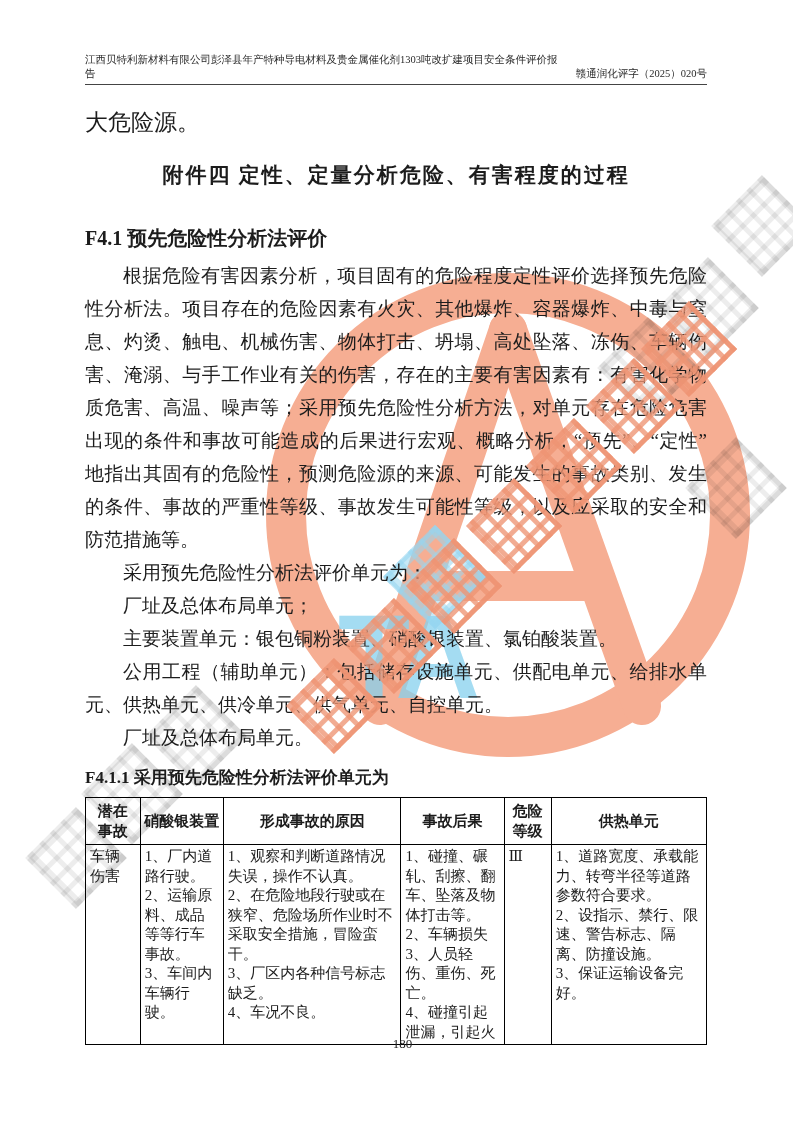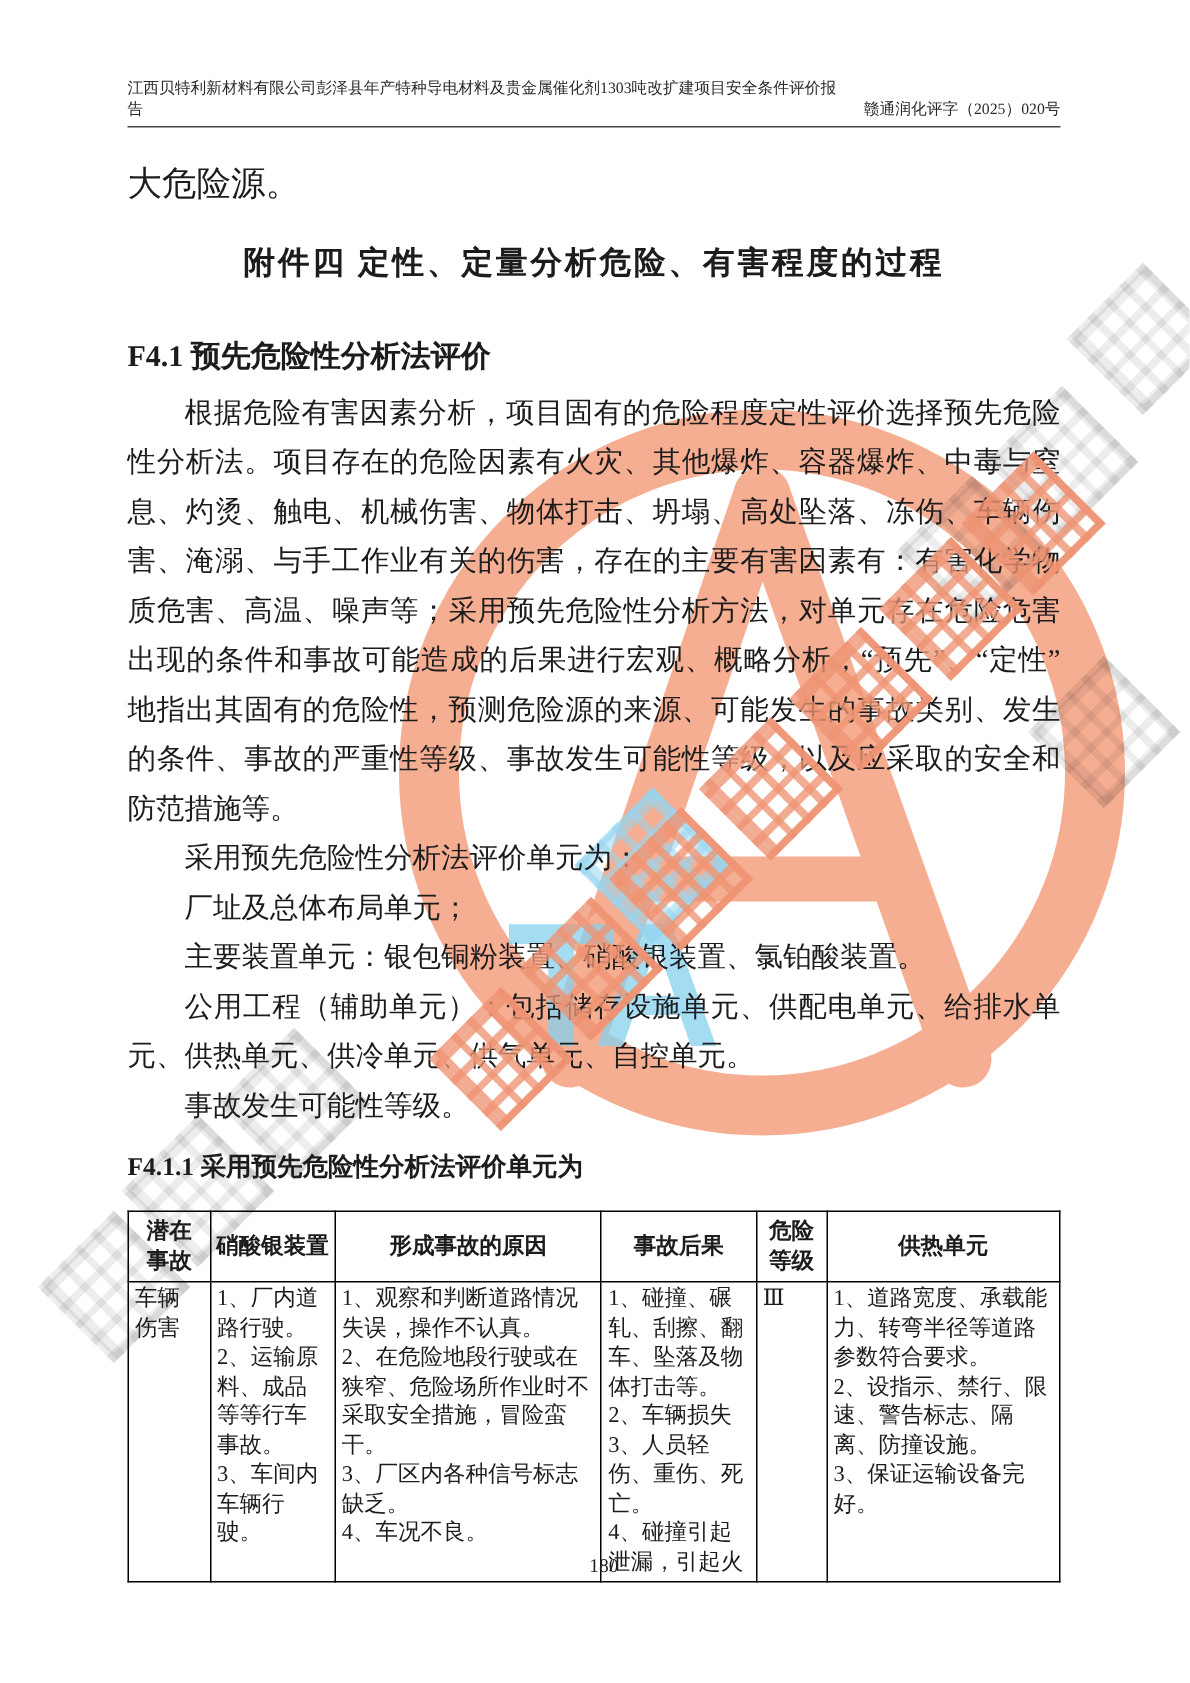--- a/index.html
+++ b/index.html
@@ -56,21 +56,21 @@
     font-size:19px;line-height:33px;text-align:justify;
     text-indent:2em;margin:0;
   }
   .para.first{margin-top:8px;}
   .h-f411{margin-top:12px;font-size:17px;font-weight:bold;line-height:24px;}
   .table-title{
     margin-top:10px;text-align:center;
     font-size:18px;font-weight:bold;line-height:26px;
   }
   table.pha{
-    width:100%;border-collapse:collapse;margin-top:17px;
+    width:100%;border-collapse:collapse;margin-top:7px;
     table-layout:fixed;
   }
   table.pha th,table.pha td{
     border:1.6px solid #000;
     font-size:15px;
     padding:2px 4px;
     white-space:pre-line;
     overflow:hidden;
   }
   table.pha th{
@@ -120,21 +120,21 @@
 
     <div class="appendix-title">附件四 定性、定量分析危险、有害程度的过程</div>
 
     <div class="h-f41">F4.1 预先危险性分析法评价</div>
 
     <p class="para first">根据危险有害因素分析，项目固有的危险程度定性评价选择预先危险性分析法。项目存在的危险因素有火灾、其他爆炸、容器爆炸、中毒与窒息、灼烫、触电、机械伤害、物体打击、坍塌、高处坠落、冻伤、车辆伤害、淹溺、与手工作业有关的伤害，存在的主要有害因素有：有害化学物质危害、高温、噪声等；采用预先危险性分析方法，对单元存在危险危害出现的条件和事故可能造成的后果进行宏观、概略分析，“预先”、“定性”地指出其固有的危险性，预测危险源的来源、可能发生的事故类别、发生的条件、事故的严重性等级、事故发生可能性等级，以及应采取的安全和防范措施等。</p>
     <p class="para">采用预先危险性分析法评价单元为：</p>
     <p class="para">厂址及总体布局单元；</p>
     <p class="para">主要装置单元：银包铜粉装置、硝酸银装置、氯铂酸装置。</p>
     <p class="para">公用工程（辅助单元）：包括储存设施单元、供配电单元、给排水单元、供热单元、供冷单元、供气单元、自控单元。</p>
-    <p class="para">事故发生可能性等级。</p>
+    <p class="para">厂址及总体布局单元。</p>
 
     <div class="h-f411">F4.1.1 采用预先危险性分析法评价单元为</div>
 
 
     <table class="pha">
       <colgroup>
         <col style="width:8.8%">
           <col style="width:13.4%">
           <col style="width:28.6%">
         <col style="width:16.6%">

